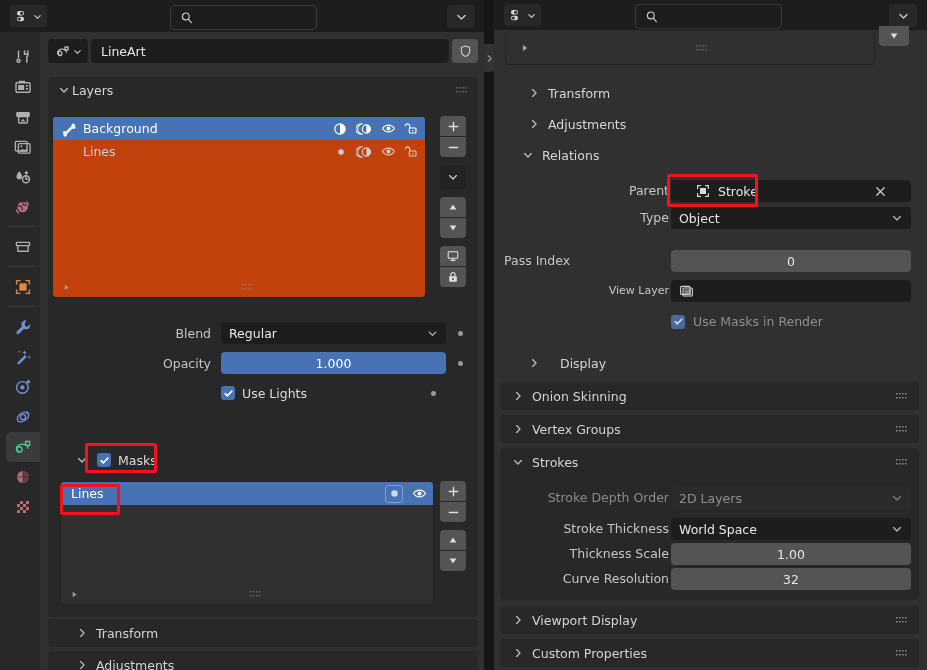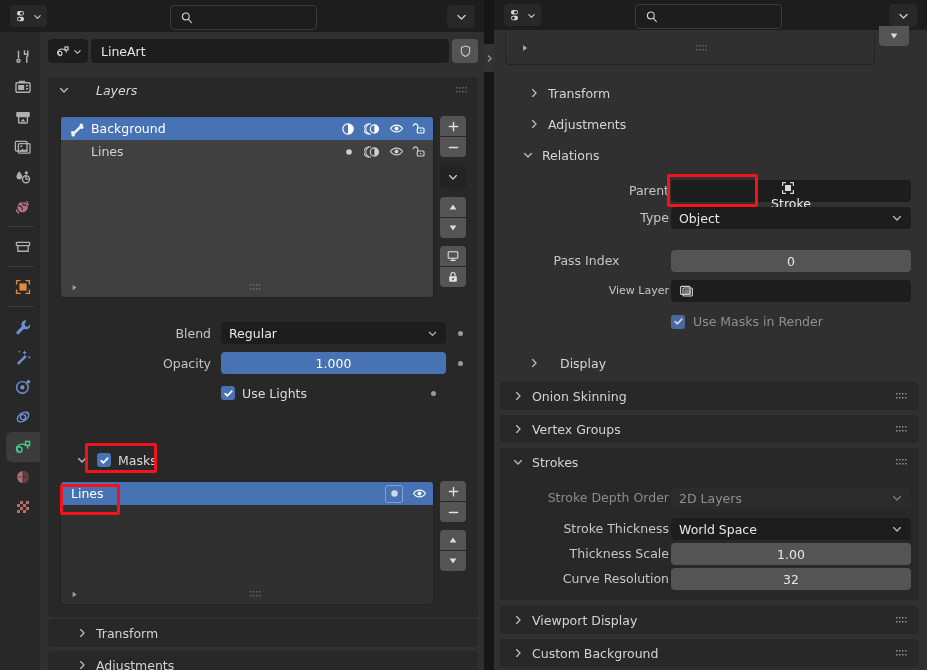--- a/index.html
+++ b/index.html
@@ -252,38 +252,38 @@
     </div>
   </div>
 
   <div class="box" style="position:absolute;left:48px;top:77px;width:430px;height:540px;">
     <div class="hdr-row" style="width:100%;height:26px;padding:0 10px;box-sizing:border-box;">
       <span class="tri">
         <svg width="12" height="12" viewBox="0 0 12 12">
             <path d="M2.6 4.6L6 8l3.4-3.4" stroke="#bdbdbd" stroke-width="1.35" fill="none" stroke-linecap="round" stroke-linejoin="round"></path>
           </svg>
       </span>
-      <span class="lbl" style="margin-left:26px;color:#d6d6d6;font-style:italic;">Layers</span>
+      <span class="lbl" style="margin-left:2px;color:#d6d6d6;">Layers</span>
       <span class="grip" style="margin-left:auto;">
         <svg width="13" height="9" viewBox="0 0 13 9">
           <g fill="#9a9a9a">
               <rect x="0" y="1" width="1.5" height="1.5"></rect>
               <rect x="3" y="1" width="1.5" height="1.5"></rect>
               <rect x="6" y="1" width="1.5" height="1.5"></rect>
               <rect x="9" y="1" width="1.5" height="1.5"></rect>
           <rect x="0" y="5" width="1.5" height="1.5"></rect>
               <rect x="3" y="5" width="1.5" height="1.5"></rect>
               <rect x="6" y="5" width="1.5" height="1.5"></rect>
               <rect x="9" y="5" width="1.5" height="1.5"></rect>
             </g>
         </svg>
       </span>
     </div>
 
-    <div style="position:absolute;left:12px;top:39px;width:372px;height:180px;background:#404040;border:1px solid #232323;border-radius:4px;overflow:hidden;">
+    <div style="position:absolute;left:4px;top:39px;width:372px;height:180px;background:#c2410c;border:1px solid #232323;border-radius:4px;overflow:hidden;">
       <div id="layerrows">
           <div style="position:relative;height:23px;display:flex;align-items:center;background:#4772b3;padding:0 6px;box-sizing:border-box;">
             <span style="margin-left:2px;margin-right:6px;display:flex;">
               <svg width="16" height="16" viewBox="0 0 16 16">
                 <path d="M12.3 2.4c1 0 1.7.8 1.7 1.7 0 .3-.1.5-.2.8.5.3.8.8.8 1.4 0 1-.8 1.7-1.7 1.7-.5 0-1-.2-1.3-.6L5.8 13.2c.1.2.1.5.1.7 0 1-.8 1.7-1.7 1.7S2.5 14.8 2.5 13.9c0-.3.1-.5.2-.8-.5-.3-.8-.8-.8-1.4 0-1 .8-1.7 1.7-1.7.5 0 1 .2 1.3.6l5.8-5.8a1.7 1.7 0 0 1 1.6-2.4z" fill="#f2f2f2"></path>
               </svg>
             </span>
             <span style="color:#ffffff;font-size:12.5px;">Background</span>
             <div style="margin-left:auto;display:flex;align-items:center;gap:8px;">
               <span style="display:flex;">
@@ -639,21 +639,21 @@
       </div>
       <div style="position:absolute;left:500px;top:141px;width:419px;height:28px;display:flex;align-items:center;padding-left:22px;box-sizing:border-box;">
         <span style="display:flex;">
           <svg width="12" height="12" viewBox="0 0 12 12">
             <path d="M2.6 4.6L6 8l3.4-3.4" stroke="#b8b8b8" stroke-width="1.35" fill="none" stroke-linecap="round" stroke-linejoin="round"></path>
           </svg>
         </span>
         <span style="margin-left:8px;color:#d4d4d4;font-size:12.5px;">Relations</span>
       </div>
       <span style="position:absolute;left:504px;top:180px;width:165px;text-align:right;font-size:12.5px;color:#c6c6c6;line-height:22px;">Parent</span>
-      <div style="position:absolute;left:671px;top:180px;width:240px;height:22px;background:#1d1d1d;border-radius:4px;display:flex;align-items:center;box-sizing:border-box;padding:0 24px;flex-direction:column;">
+      <div style="position:absolute;left:671px;top:180px;width:240px;height:22px;background:#1d1d1d;border-radius:4px;display:flex;align-items:center;box-sizing:border-box;padding:0 24px;">
         <span style="display:flex;margin-right:7px;">
           <svg width="16" height="16" viewBox="0 0 16 16">
             <rect x="5" y="5" width="6" height="6" fill="#dadada"></rect>
             <path d="M2.6 5.4V2.6h2.8M13.4 5.4V2.6h-2.8M2.6 10.6v2.8h2.8M13.4 10.6v2.8h-2.8" stroke="#dadada" stroke-width="1.2" fill="none" stroke-linecap="round" stroke-linejoin="round"></path>
           </svg>
         </span>
         <span style="font-size:12.5px;color:#e6e6e6;">Stroke</span>
         <span style="margin-left:auto;display:flex;">
           <svg width="13" height="13" viewBox="0 0 14 14">
             <path d="M3 3l8 8M11 3l-8 8" stroke="#cccccc" stroke-width="1.4" stroke-linecap="round"></path>
@@ -662,21 +662,21 @@
       </div>
       <span style="position:absolute;left:504px;top:207px;width:165px;text-align:right;font-size:12.5px;color:#c6c6c6;line-height:22px;">Type</span>
       <div style="position:absolute;left:671px;top:207px;width:240px;height:22px;background:#1d1d1d;border-radius:4px;display:flex;align-items:center;box-sizing:border-box;padding:0 8px;">
         <span style="font-size:12.5px;color:#e6e6e6;">Object</span>
         <span style="margin-left:auto;display:flex;">
           <svg width="12" height="12" viewBox="0 0 12 12">
             <path d="M2.6 4.6L6 8l3.4-3.4" stroke="#b5b5b5" stroke-width="1.35" fill="none" stroke-linecap="round" stroke-linejoin="round"></path>
           </svg>
         </span>
       </div>
-      <span style="position:absolute;left:504px;top:250px;width:165px;text-align:center;font-size:12.5px;color:#c6c6c6;line-height:22px;">Pass Index</span>
+      <span style="position:absolute;left:504px;top:250px;width:165px;text-align:left;font-size:12.5px;color:#c6c6c6;line-height:22px;">Pass Index</span>
       <div style="position:absolute;left:671px;top:250px;width:240px;height:22px;background:#545454;border-radius:4px;display:flex;align-items:center;box-sizing:border-box;padding:0 8px;justify-content:center;">
         <span style="font-size:12.5px;color:#e6e6e6;">0</span>
       </div>
       <span style="position:absolute;left:504px;top:280px;width:165px;text-align:right;font-size:11px;color:#c6c6c6;line-height:22px;">View Layer</span>
       <div style="position:absolute;left:671px;top:280px;width:240px;height:22px;background:#1d1d1d;border-radius:4px;display:flex;align-items:center;box-sizing:border-box;padding:0 8px;">
         <span style="display:flex;margin-right:7px;">
           <svg width="16" height="16" viewBox="0 0 16 16">
             <rect x="1.6" y="3.4" width="9.4" height="8" rx="1" stroke="#cfcfcf" stroke-width="1.1" fill="none"></rect>
             <rect x="4" y="5" width="9.4" height="8" rx="1" stroke="#cfcfcf" stroke-width="1.1" fill="none"></rect>
             <rect x="5.3" y="6.3" width="6.8" height="5.4" fill="#cfcfcf" opacity=".55"></rect>
@@ -813,21 +813,21 @@
             </g>
           </svg>
         </span>
       </div>
       <div style="position:absolute;left:500px;top:639px;width:419px;height:28px;background:#282828;border-radius:4px;display:flex;align-items:center;padding-left:12px;box-sizing:border-box;">
         <span style="display:flex;">
           <svg width="12" height="12" viewBox="0 0 12 12">
             <path d="M4.6 2.6L8 6l-3.4 3.4" stroke="#b8b8b8" stroke-width="1.35" fill="none" stroke-linecap="round" stroke-linejoin="round"></path>
           </svg>
         </span>
-        <span style="margin-left:8px;color:#d4d4d4;font-size:12.5px;">Custom Background</span>
+        <span style="margin-left:8px;color:#d4d4d4;font-size:12.5px;">Custom Properties</span>
         <span style="margin-left:auto;margin-right:10px;display:flex;">
           <svg width="13" height="9" viewBox="0 0 13 9">
             <g fill="#8d8d8d">
               <rect x="0" y="1" width="1.5" height="1.5"></rect>
               <rect x="3" y="1" width="1.5" height="1.5"></rect>
               <rect x="6" y="1" width="1.5" height="1.5"></rect>
               <rect x="9" y="1" width="1.5" height="1.5"></rect>
               <rect x="0" y="5" width="1.5" height="1.5"></rect>
               <rect x="3" y="5" width="1.5" height="1.5"></rect>
               <rect x="6" y="5" width="1.5" height="1.5"></rect>

